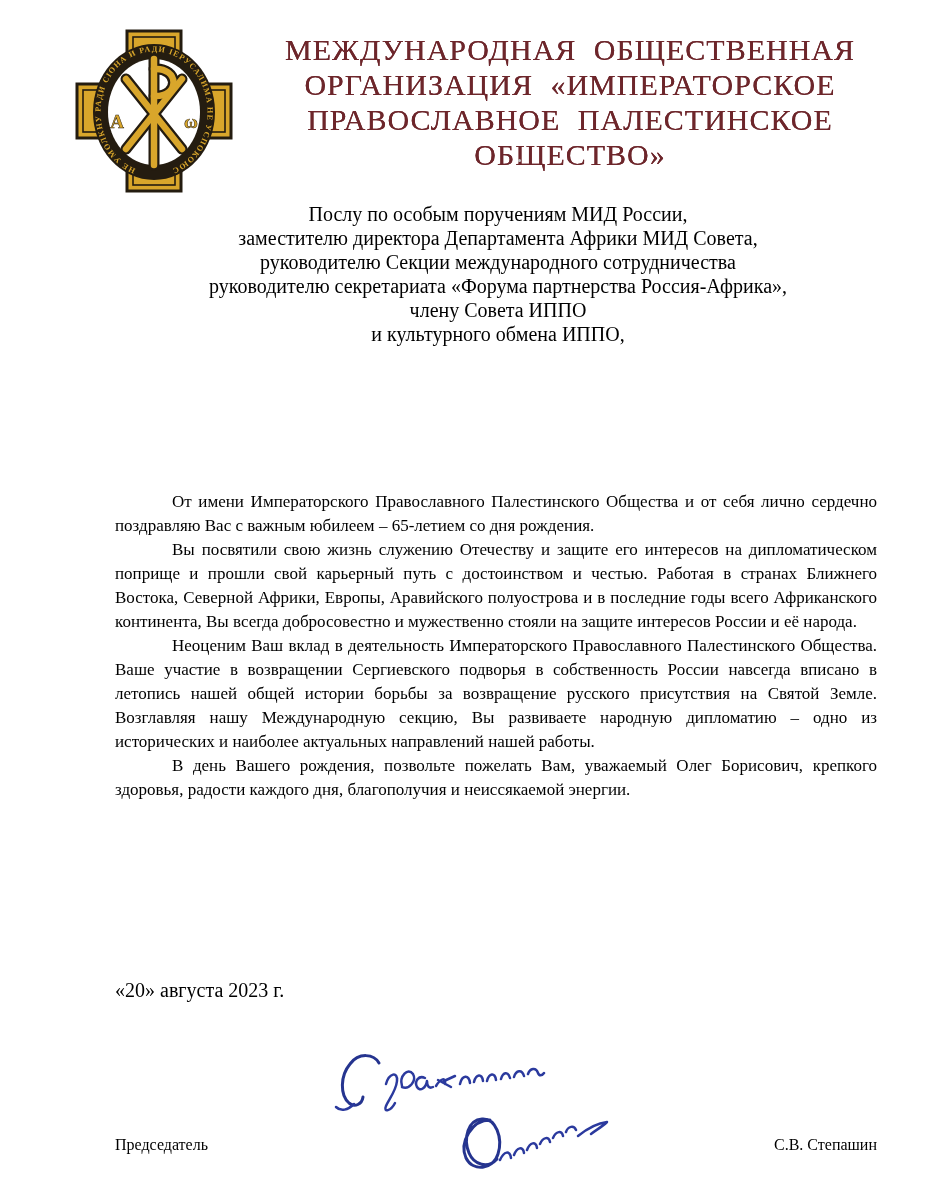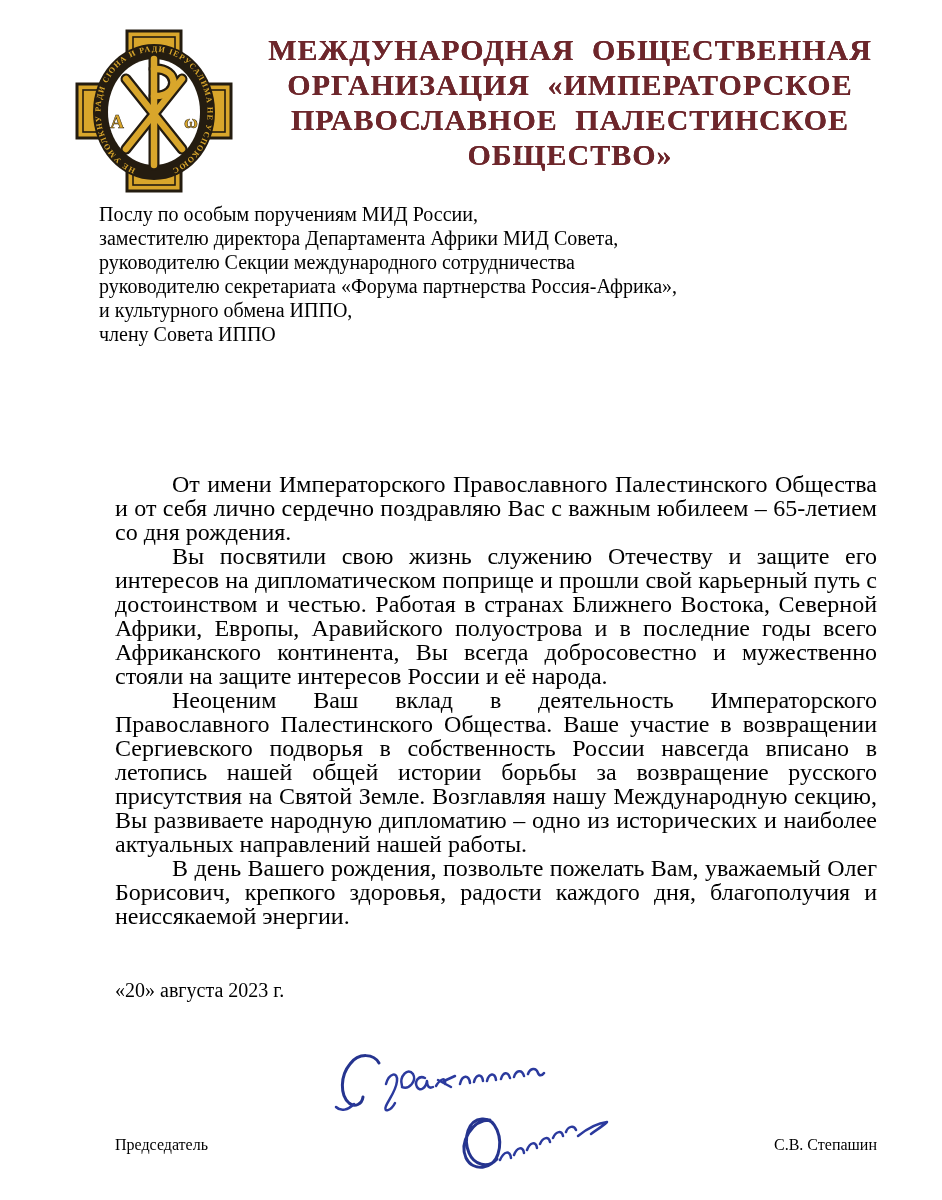--- a/index.html
+++ b/index.html
@@ -3,35 +3,35 @@
 <meta charset="utf-8">
 <style>
   html,body{margin:0;padding:0;background:#ffffff;}
   .page{position:relative;width:942px;height:1200px;background:#ffffff;overflow:hidden;
         font-family:"Liberation Serif",serif;color:#000;}
 
   
   .letterhead{position:absolute;top:28px;left:75px;width:830px;display:flex;}
   .logo{width:158px;height:166px;flex:0 0 auto;}
   .org-name{position:absolute;left:160px;width:670px;top:4px;text-align:center;
-            color:#6d262b;font-weight:bold;font-size:30px;line-height:35px;
+            color:#6d262b;font-weight:normal;font-size:30px;line-height:35px;
             letter-spacing:1px;word-spacing:9px;
             text-shadow:0 0 0.6px #6d262b;}
   .stray-dot{position:absolute;left:518px;top:159px;width:3px;height:3px;border-radius:50%;
              background:#c3c3c3;}
 
   
-  .addressee{position:absolute;top:202px;left:99px;width:762px;text-align:left;
+  .addressee{position:absolute;top:202px;left:117px;width:762px;text-align:center;
              font-size:20px;line-height:24px;}
   .addressee-name{position:absolute;top:368px;left:115px;width:762px;text-align:center;
              font-size:20px;line-height:24px;}
   .salutation{position:absolute;top:438px;left:115px;width:762px;text-align:center;
              font-size:20px;line-height:24px;}
-  .body-text{position:absolute;top:472px;left:115px;width:762px;
-             font-size:24px;line-height:24px;}
+  .body-text{position:absolute;top:490px;left:115px;width:762px;
+             font-size:17px;line-height:24px;}
   .body-text p{margin:0;text-indent:57px;text-align:justify;}
   .date-line{position:absolute;top:978px;left:115px;font-size:20px;line-height:24px;}
 
   
   .closing-hw{position:absolute;left:334px;top:1050px;width:232px;height:66px;}
   .signature-hw{position:absolute;left:450px;top:1106px;width:162px;height:76px;}
   .hw{stroke:#2b3a9e;stroke-width:2.5;fill:none;stroke-linecap:round;stroke-linejoin:round;}
   .hw-thick{stroke:#25348f;stroke-width:3;fill:none;stroke-linecap:round;stroke-linejoin:round;}
 
   .bottom-row{position:absolute;top:1133px;left:115px;width:762px;display:flex;
@@ -89,22 +89,22 @@
     </div>
   </div>
 
   <div class="stray-dot"></div>
 
   <div class="addressee">
     <div>Послу по особым поручениям МИД России,</div>
     <div>заместителю директора Департамента Африки МИД Совета,</div>
     <div>руководителю Секции международного сотрудничества</div>
     <div>руководителю секретариата «Форума партнерства Россия-Африка»,</div>
+    <div>члену Совета ИППО</div>
     <div>и культурного обмена ИППО,</div>
-    <div>члену Совета ИППО</div>
   </div>
 
 
   <div class="body-text">
     <p>От имени Императорского Православного Палестинского Общества и от себя лично сердечно поздравляю Вас с важным юбилеем – 65-летием со дня рождения.</p>
     <p>Вы посвятили свою жизнь служению Отечеству и защите его интересов на дипломатическом поприще и прошли свой карьерный путь с достоинством и честью. Работая в странах Ближнего Востока, Северной Африки, Европы, Аравийского полуострова и в последние годы всего Африканского континента, Вы всегда добросовестно и мужественно стояли на защите интересов России и её народа.</p>
     <p>Неоценим Ваш вклад в деятельность Императорского Православного Палестинского Общества. Ваше участие в возвращении Сергиевского подворья в собственность России навсегда вписано в летопись нашей общей истории борьбы за возвращение русского присутствия на Святой Земле. Возглавляя нашу Международную секцию, Вы развиваете народную дипломатию – одно из исторических и наиболее актуальных направлений нашей работы.</p>
     <p>В день Вашего рождения, позвольте пожелать Вам, уважаемый Олег Борисович, крепкого здоровья, радости каждого дня, благополучия и неиссякаемой энергии.</p>
   </div>
 

